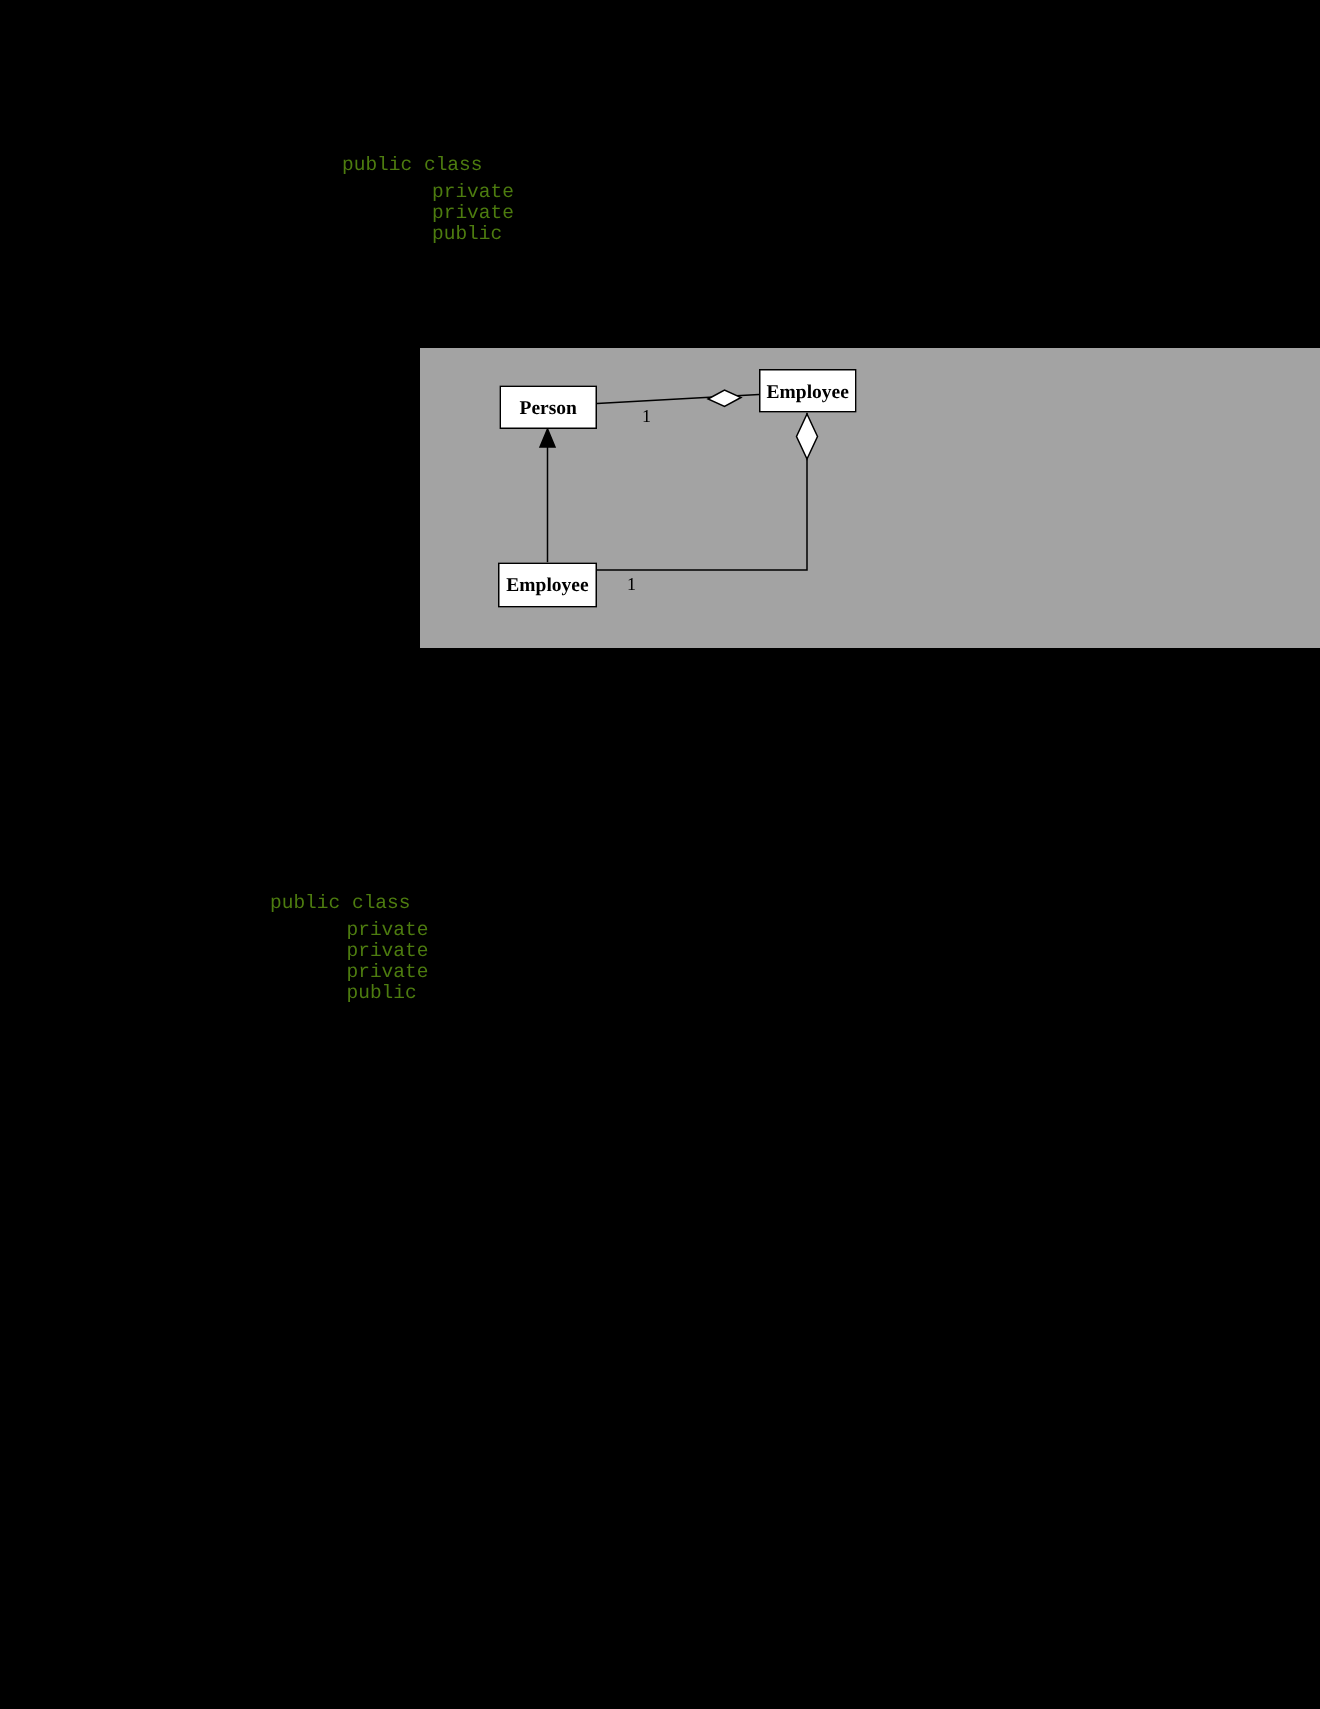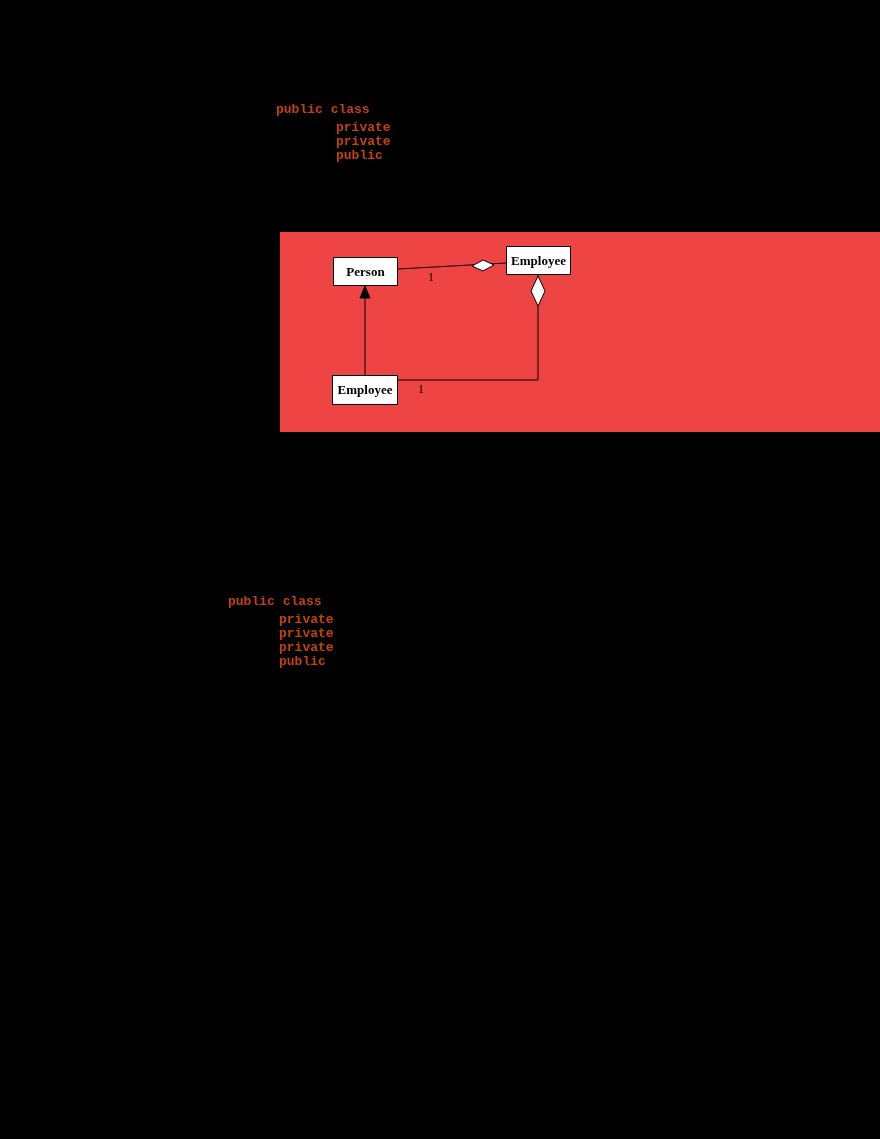--- a/index.html
+++ b/index.html
@@ -13,34 +13,33 @@
     height: 1139px;
     background: #000000;
     overflow: hidden;
     font-family: "Liberation Sans", sans-serif;
   }
   
   .code-line {
     position: absolute;
     white-space: pre;
     font-family: "Liberation Mono", monospace;
-    font-weight: bold;
+    font-weight: normal;
     font-size: 13px;
     line-height: 14px;
-    color: #c2410c;
-    margin-left: 48px;
+    color: #4d7c0f;
   }
   
   .diagram {
     position: absolute;
     left: 280px;
     top: 232px;
     width: 600px;
     height: 200px;
-    background: #ef4444;
+    background: #a3a3a3;
   }
   .diagram svg {
     position: absolute;
     left: 0;
     top: 0;
   }
   .uml-class {
     position: absolute;
     box-sizing: border-box;
     background: #ffffff;

